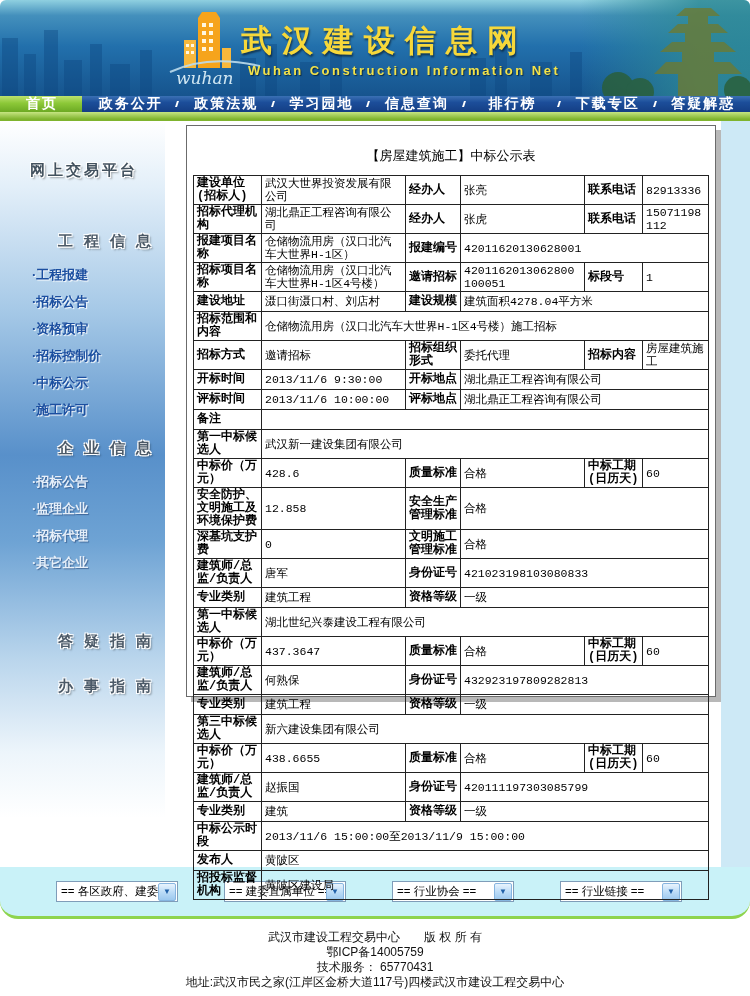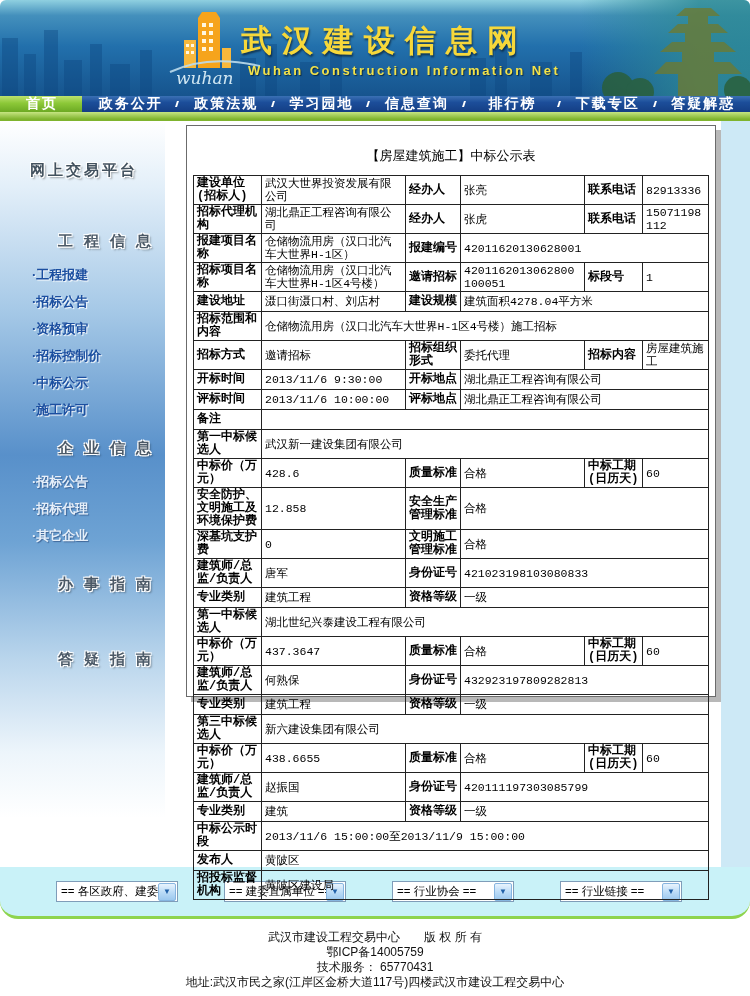--- a/index.html
+++ b/index.html
@@ -171,29 +171,30 @@
             <li class="side-item">·资格预审</li>
             <li class="side-item">·招标控制价</li>
             <li class="side-item">·中标公示</li>
             <li class="side-item">·施工许可</li>
           </ul>
         </div>
         <div class="side-section sec-1 sec-light">
           <div class="side-section-title">企业信息</div>
           <ul class="side-items">
             <li class="side-item">·招标公告</li>
+            <li class="side-item">·监理企业</li>
             <li class="side-item">·招标代理</li>
             <li class="side-item">·其它企业</li>
           </ul>
         </div>
+        <div class="side-section sec-3 sec-dark">
+          <div class="side-section-title">答疑指南</div>
+        </div>
         <div class="side-section sec-2 sec-dark">
           <div class="side-section-title">办事指南</div>
-        </div>
-        <div class="side-section sec-3 sec-dark">
-          <div class="side-section-title">答疑指南</div>
         </div>
       </div>
   </div>
 
   <div class="panel">
     <div class="doc-title">【房屋建筑施工】中标公示表</div>
     <table class="bid-table">
       <colgroup>
         <col style="width:68px">
           <col style="width:144px">

